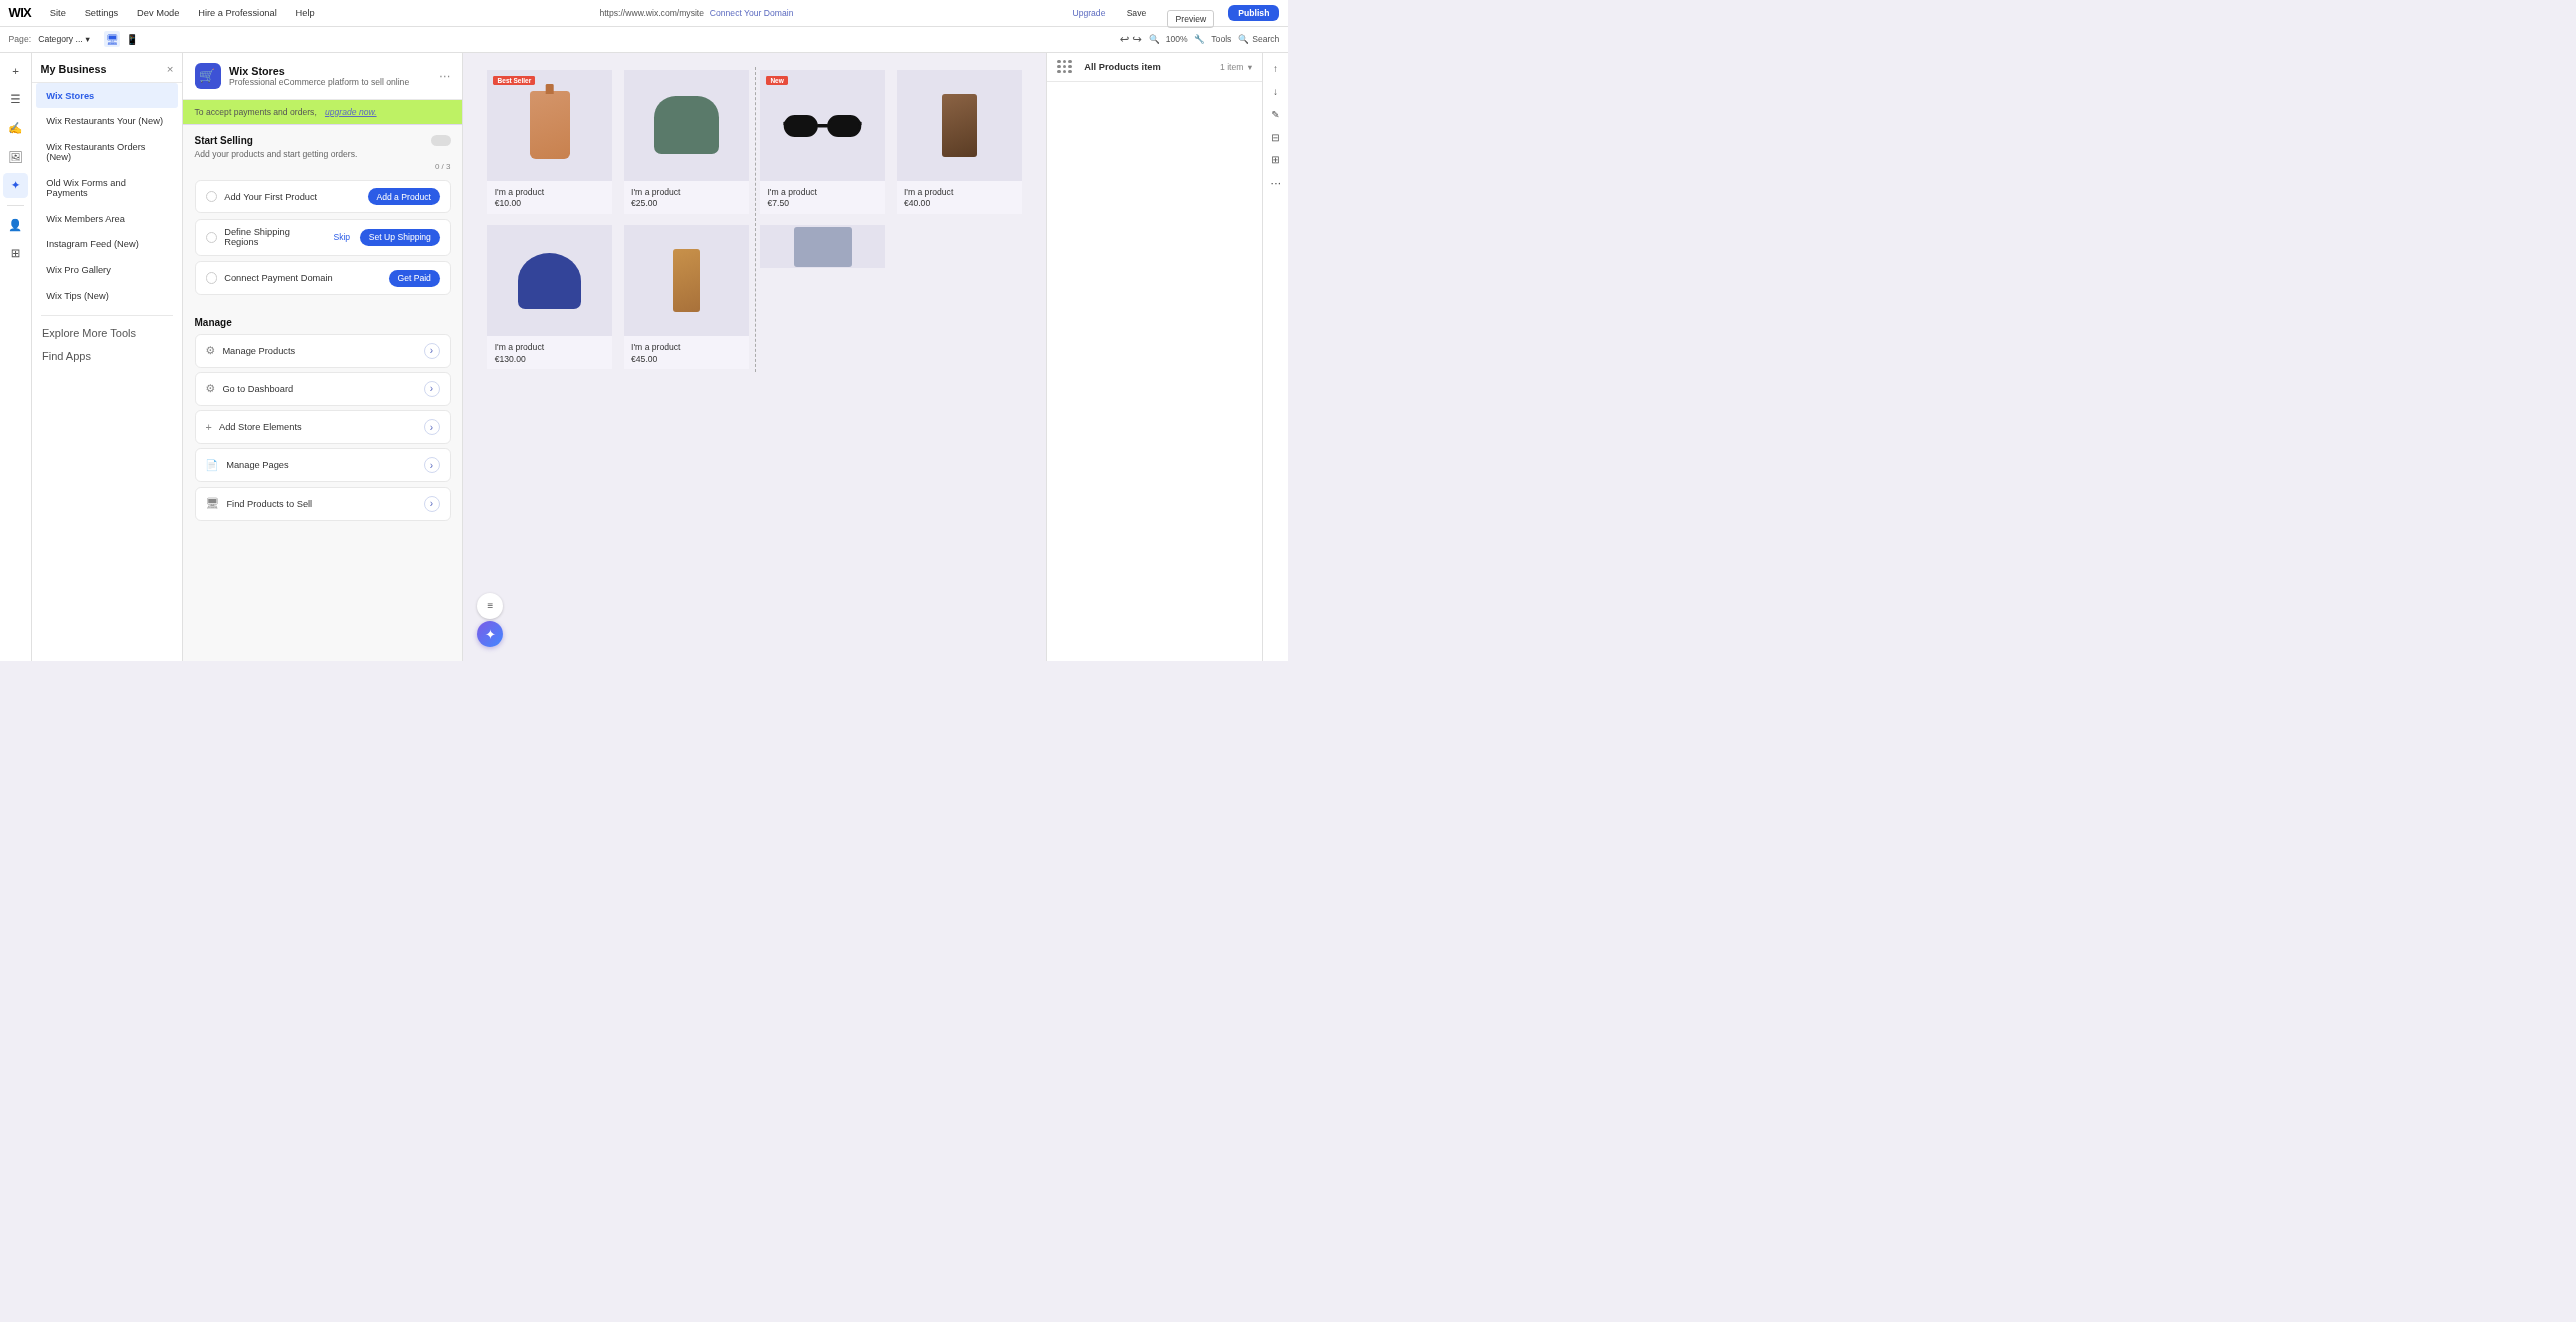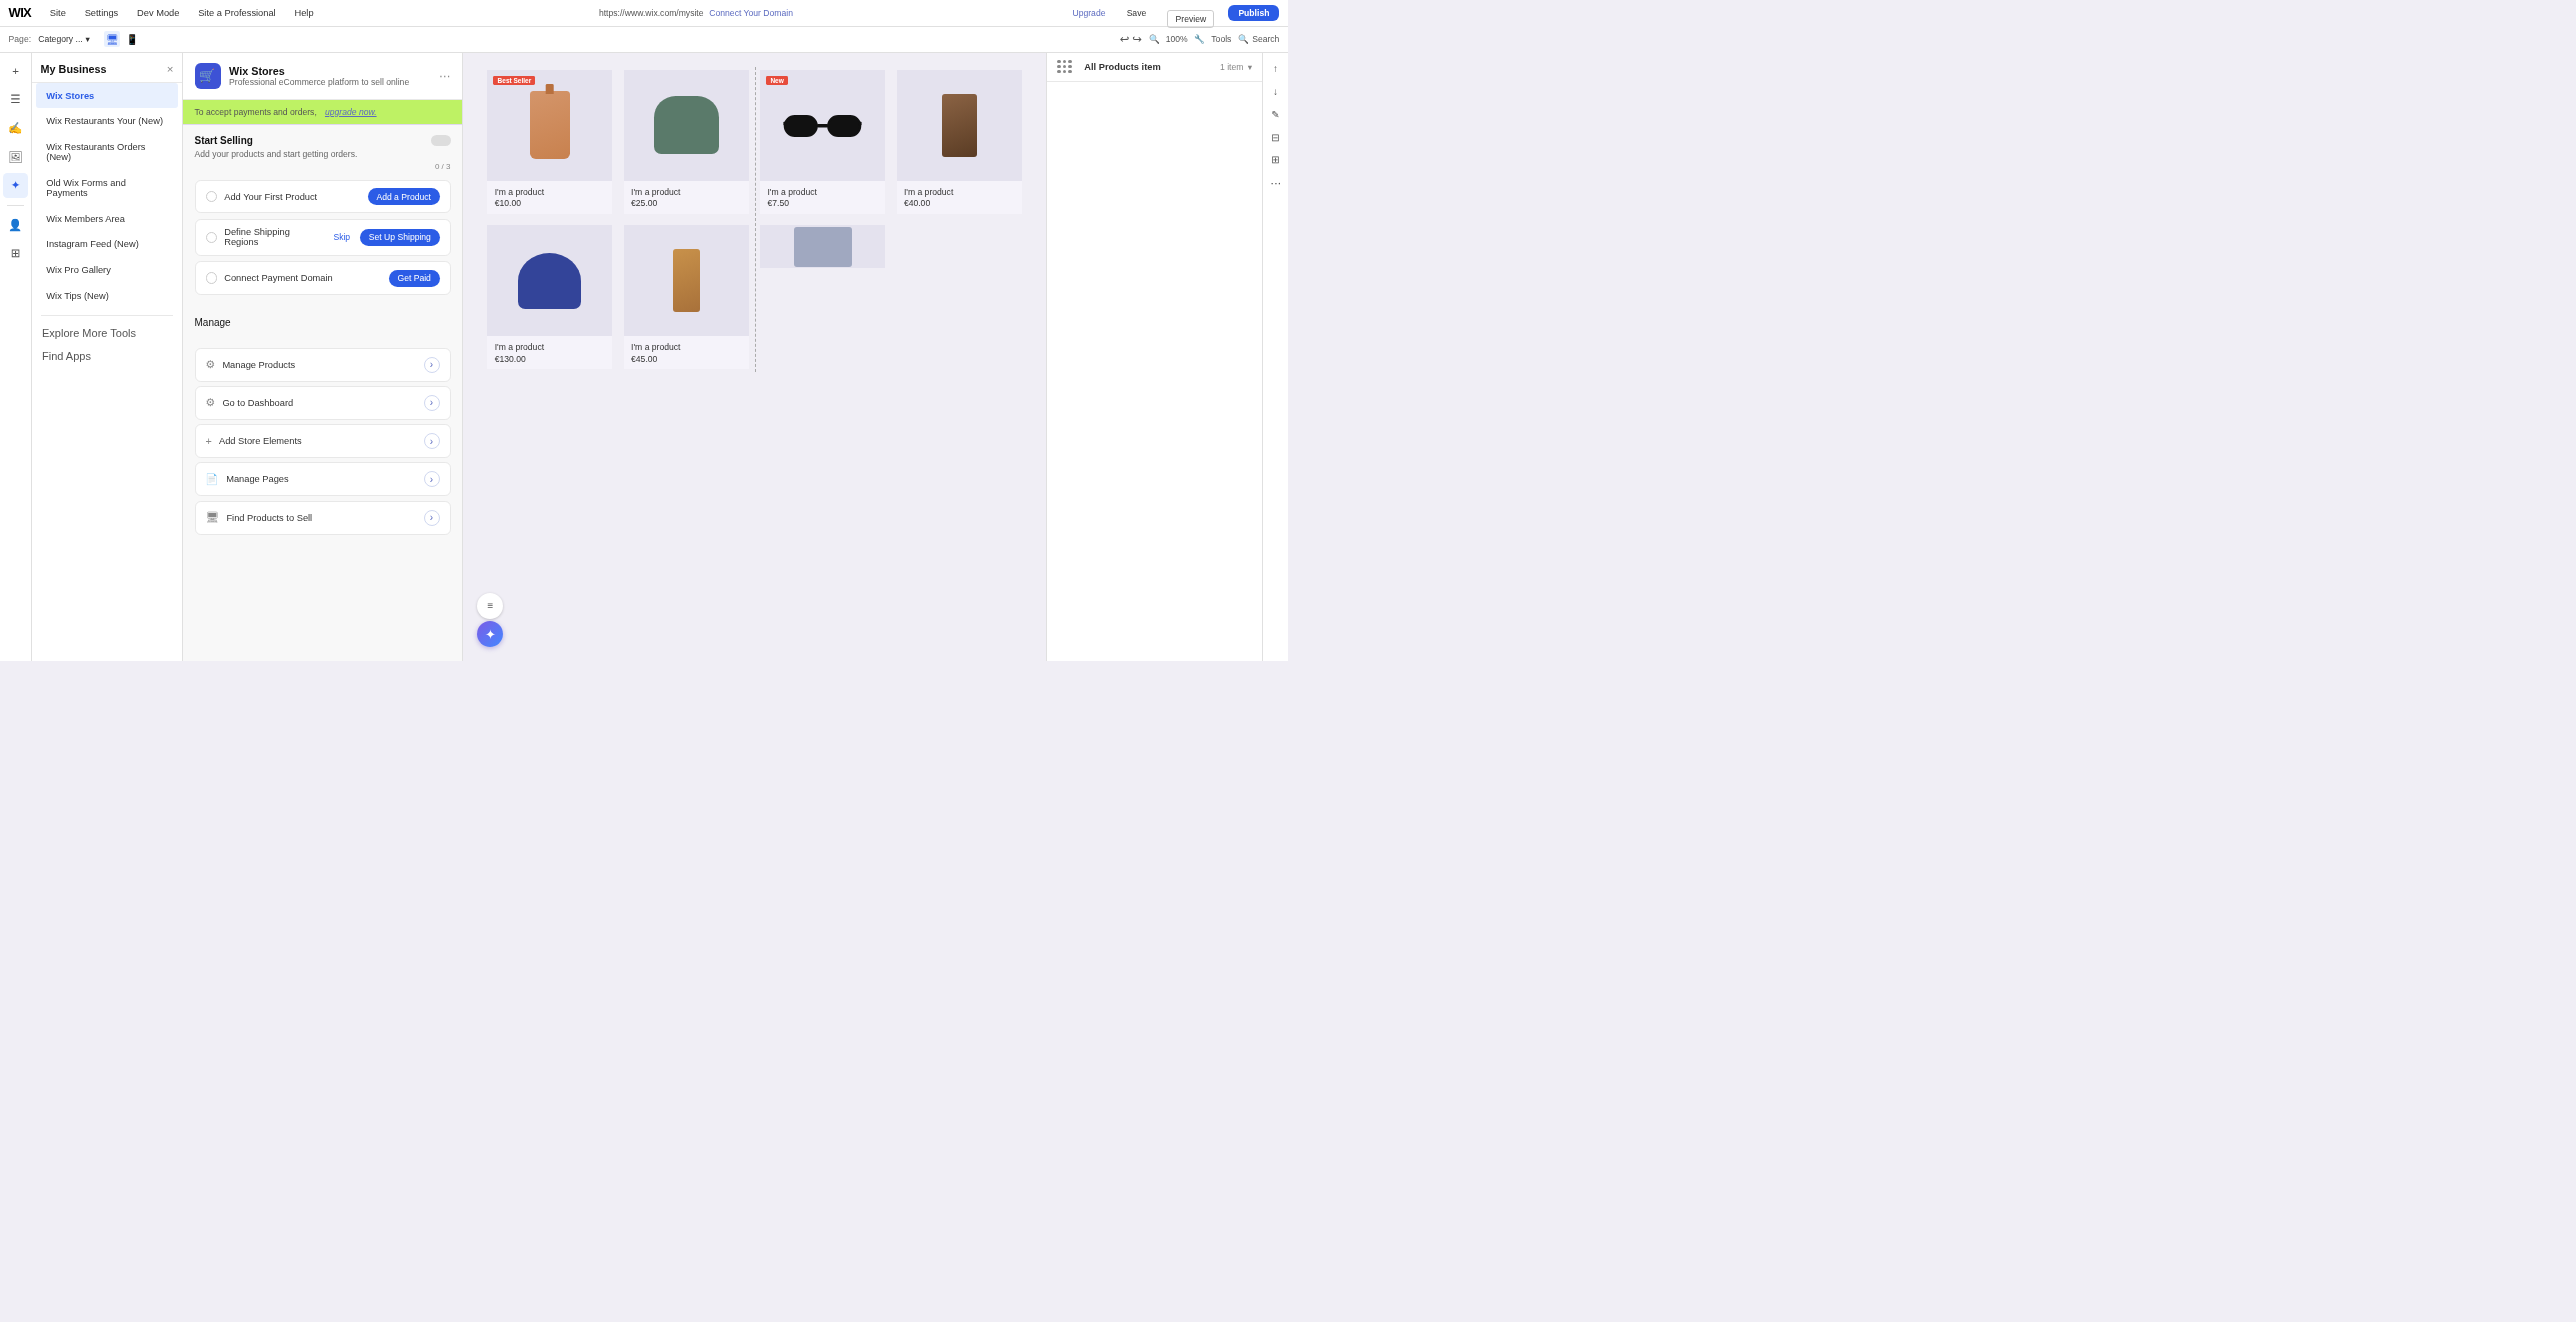--- a/index.html
+++ b/index.html
@@ -105,21 +105,21 @@
     }
     .task-radio { width: 11.5px; height: 11.5px; border-radius: 50%; border: 1.4px solid #ccc; flex-shrink: 0; }
     .task-label { font-size: 9.3px; color: #333; flex: 1; }
     .task-action-btn {
       background: #2b5ce6; color: #fff; border: none; padding: 3.6px 8.6px;
       border-radius: 11.5px; font-size: 8.6px; cursor: pointer; white-space: nowrap;
     }
     .task-link { color: #2b5ce6; font-size: 8.6px; cursor: pointer; margin-right: 2.9px; }
 
     .manage-section { padding: 5.8px 11.5px 10px; }
-    .manage-title { font-size: 10px; font-weight: 400; color: #111; margin-bottom: 20px; }
+    .manage-title { font-size: 10px; font-weight: 700; color: #111; margin-bottom: 6px; }
     .manage-item {
       display: flex; align-items: center; gap: 7.2px; padding: 8px 10px;
       background: #fff; border-radius: 5.8px; margin-bottom: 4.3px;
       border: 0.7px solid #e8e8e8; cursor: pointer;
     }
     .manage-item-icon { color: #888; font-size: 10.8px; flex-shrink: 0; }
     .manage-item-label { font-size: 9.3px; color: #333; flex: 1; }
     .manage-item-arrow { color: #5c6bc0; font-size: 10px; width: 16px; height: 16px; border: 0.7px solid #d0d8f0; border-radius: 50%; display: flex; align-items: center; justify-content: center; }
 
     
@@ -178,21 +178,21 @@
     }
   </style>
 </head>
 <body>
 
 <div id="topbar">
   <span class="wix-logo">WIX</span>
   <span class="top-nav-item">Site</span>
   <span class="top-nav-item">Settings</span>
   <span class="top-nav-item">Dev Mode</span>
-  <span class="top-nav-item">Site a Professional</span>
+  <span class="top-nav-item">Hire a Professional</span>
   <span class="top-nav-item">Help</span>
   <div class="spacer"></div>
   <div class="url-bar">
     <span class="url-text">https://www.wix.com/mysite</span>
     <span class="connect-domain">Connect Your Domain</span>
   </div>
   <div class="spacer"></div>
   <div class="top-actions">
     <button class="upgrade-btn">Upgrade</button>
     <button class="save-btn">Save</button>

